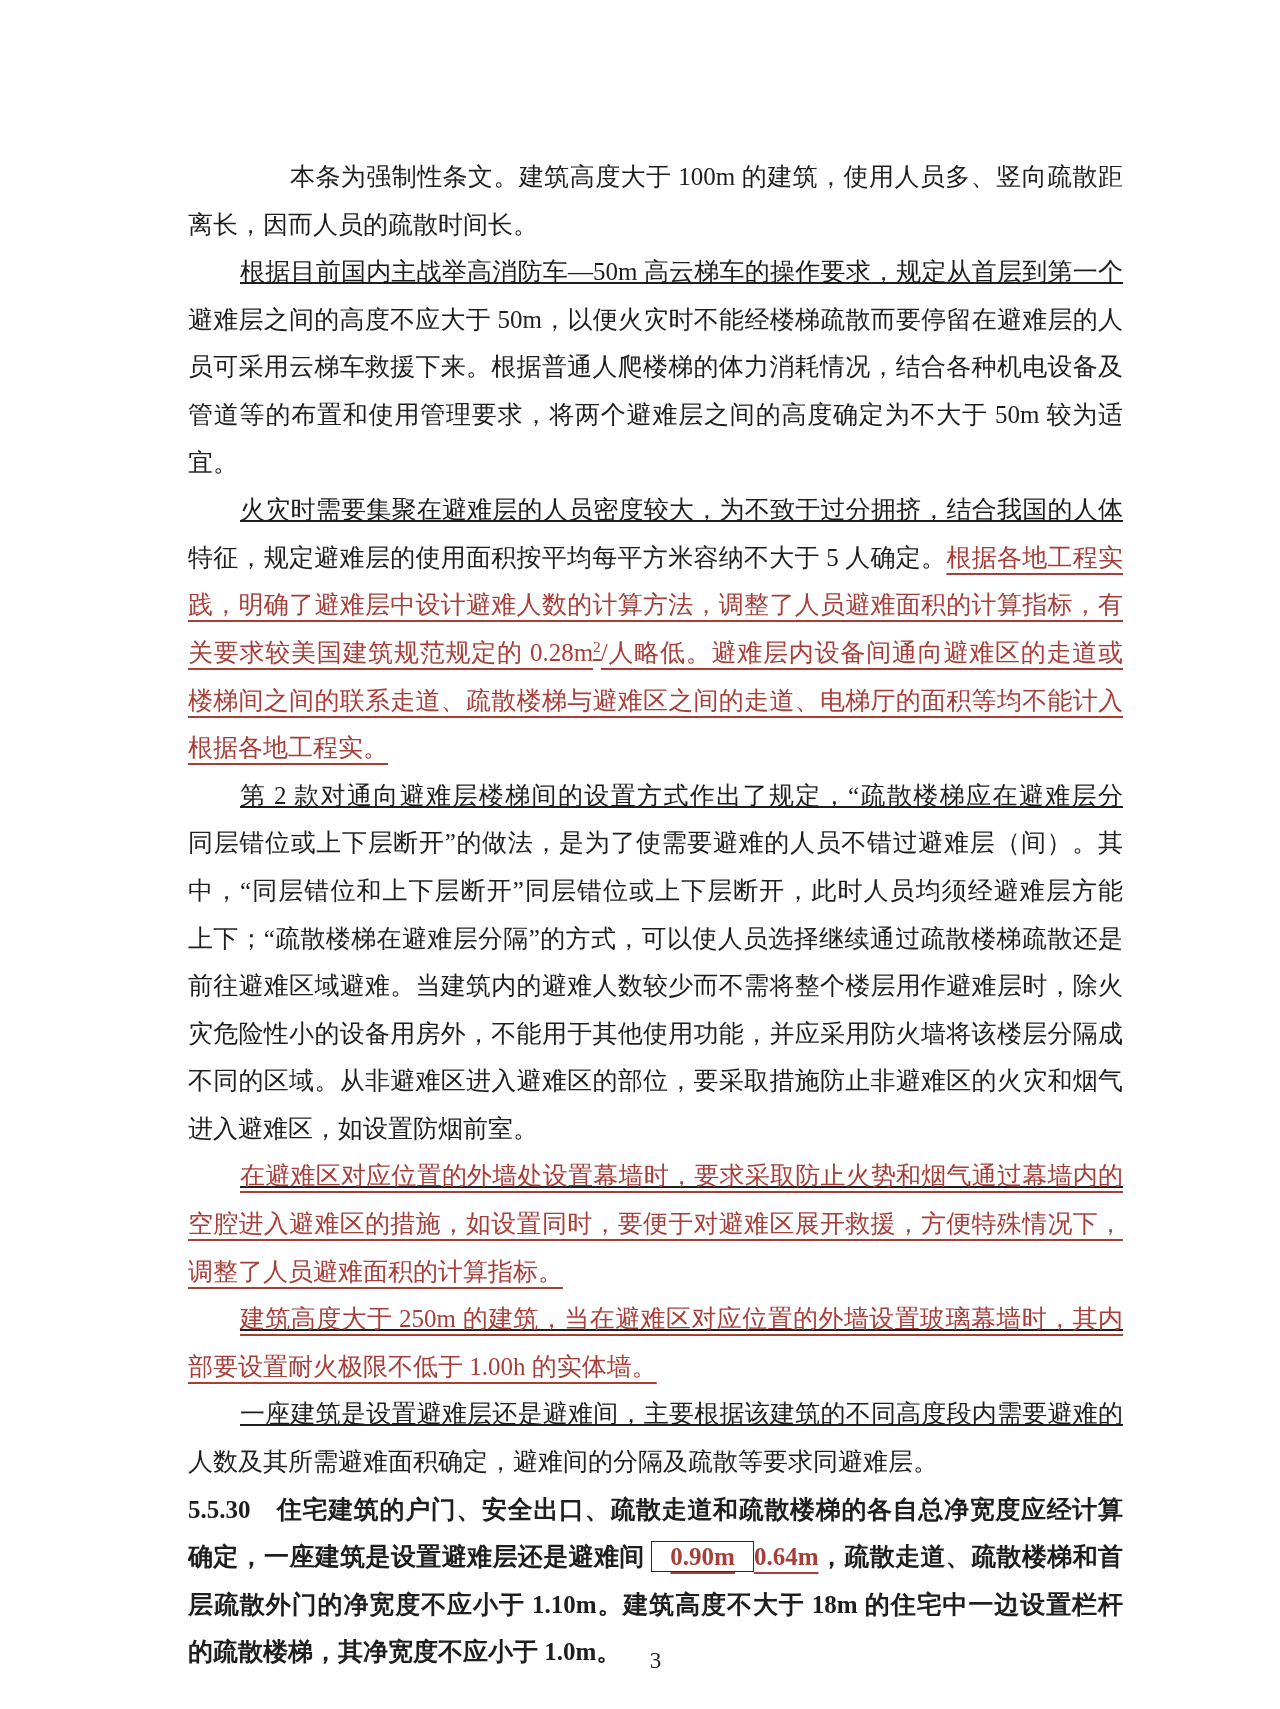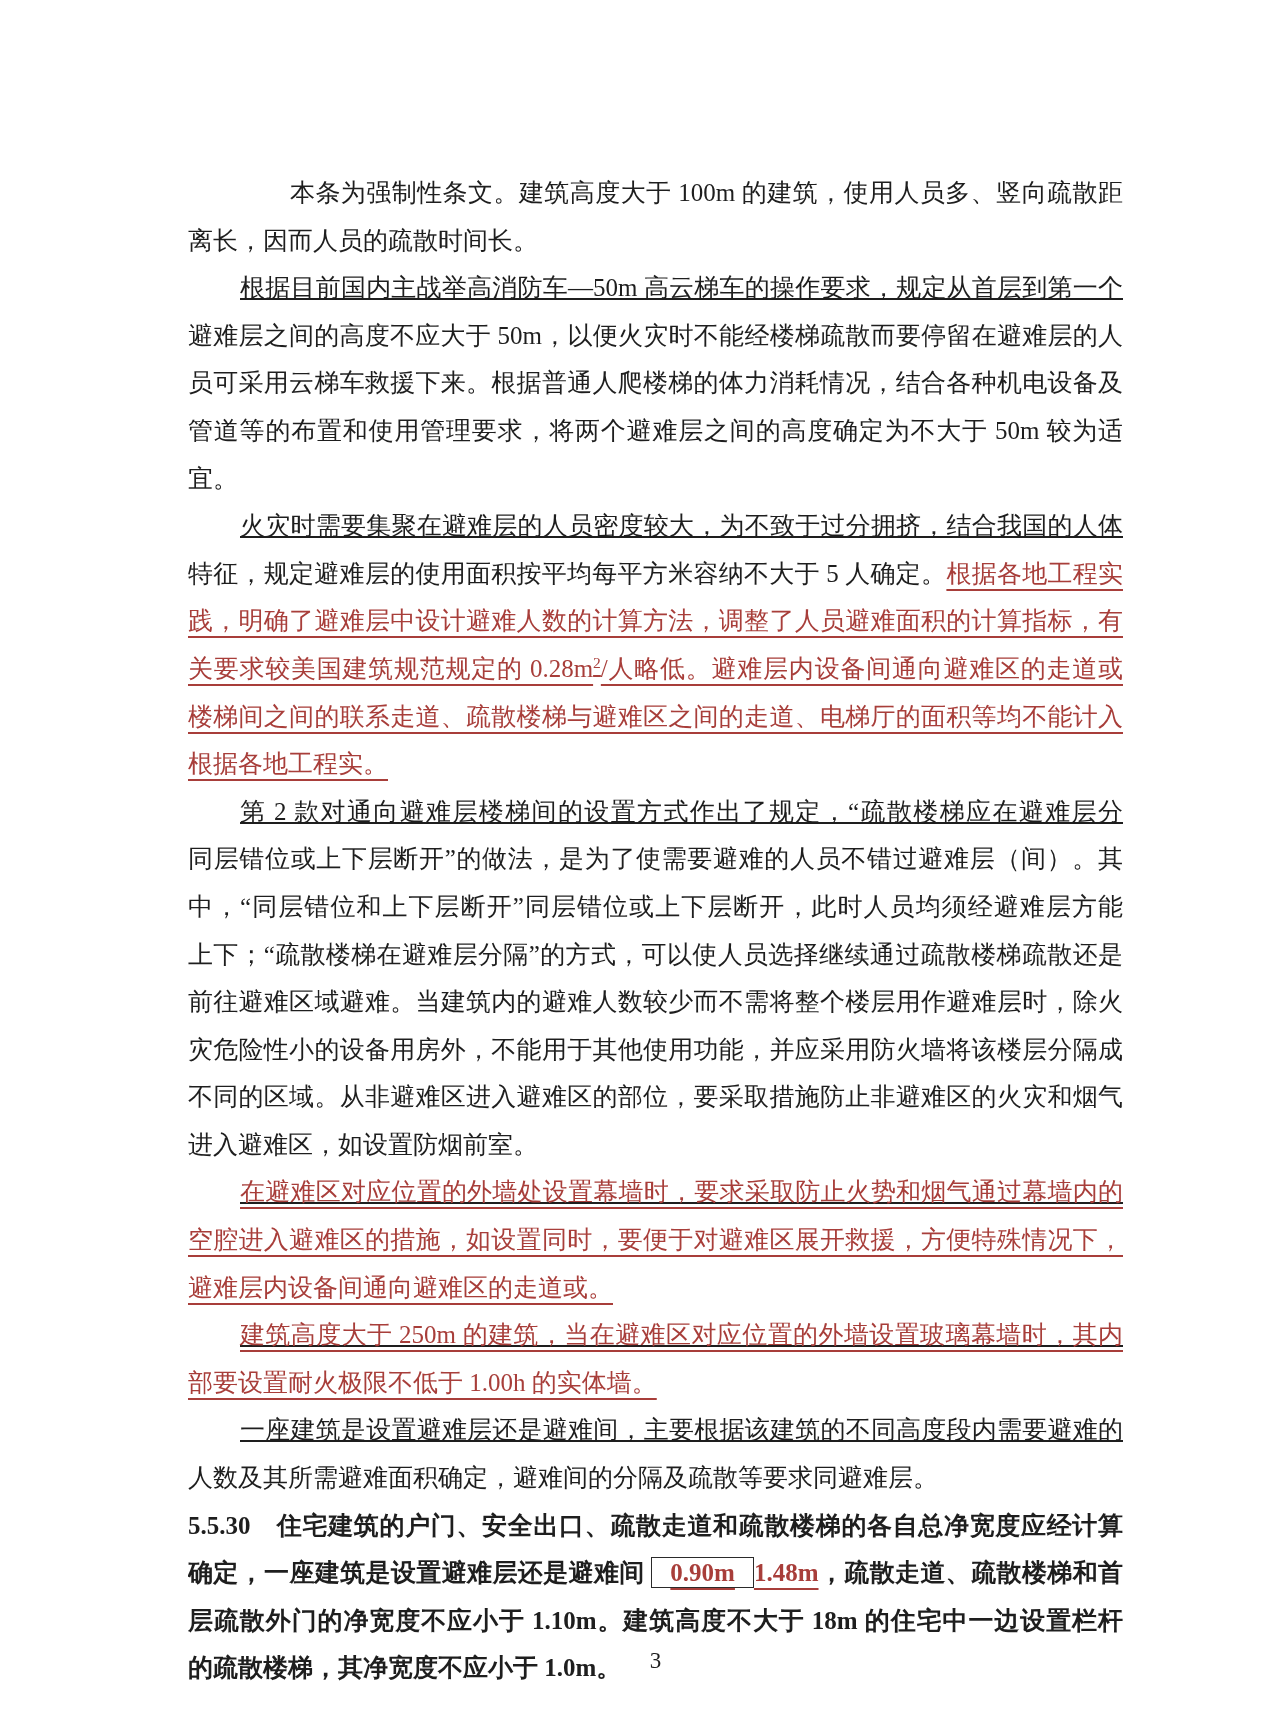--- a/index.html
+++ b/index.html
@@ -6,21 +6,21 @@
   .page {
     position:relative;
     width:1280px; height:1709px;
     background:#ffffff;
     font-family:"Liberation Serif","DejaVu Serif",serif;
     color:var(--ink,#1e1e1e);
     overflow:hidden;
   }
   .content {
     position:absolute;
-    left:188px; top:169px;
+    left:188px; top:153px;
     width:935px;
   }
   .line {
     font-size:25px;
     line-height:47.6px;
     height:47.6px;
     text-align:justify;
     text-align-last:justify;
     text-justify:inter-character;
     overflow:hidden;
@@ -79,24 +79,24 @@
       <div class="line ind2"><span class="seg">第 2 款对通向避难层楼梯间的设置方式作出了规定，“疏散楼梯应在避难层分隔、</span></div>
       <div class="line"><span class="seg">同层错位或上下层断开”的做法，是为了使需要避难的人员不错过避难层（间）。其</span></div>
       <div class="line"><span class="seg">中，“同层错位和上下层断开”同层错位或上下层断开，此时人员均须经避难层方能</span></div>
       <div class="line"><span class="seg">上下；“疏散楼梯在避难层分隔”的方式，可以使人员选择继续通过疏散楼梯疏散还是</span></div>
       <div class="line"><span class="seg">前往避难区域避难。当建筑内的避难人数较少而不需将整个楼层用作避难层时，除火</span></div>
       <div class="line"><span class="seg">灾危险性小的设备用房外，不能用于其他使用功能，并应采用防火墙将该楼层分隔成</span></div>
       <div class="line"><span class="seg">不同的区域。从非避难区进入避难区的部位，要采取措施防止非避难区的火灾和烟气</span></div>
       <div class="line end"><span class="seg">进入避难区，如设置防烟前室。</span></div>
       <div class="line ind2"><span class="seg red u">在避难区对应位置的外墙处设置幕墙时，要求采取防止火势和烟气通过幕墙内的</span></div>
       <div class="line"><span class="seg red u">空腔进入避难区的措施，如设置同时，要便于对避难区展开救援，方便特殊情况下，</span></div>
-      <div class="line end"><span class="seg red u">避难层内设备间通向避难区的走道或。</span></div>
+      <div class="line end"><span class="seg red u">调整了人员避难面积的计算指标。</span></div>
       <div class="line ind2"><span class="seg red u">建筑高度大于 250m 的建筑，当在避难区对应位置的外墙设置玻璃幕墙时，其内</span></div>
       <div class="line end"><span class="seg red u">部要设置耐火极限不低于 1.00h 的实体墙。</span></div>
       <div class="line ind2"><span class="seg">一座建筑是设置避难层还是避难间，主要根据该建筑的不同高度段内需要避难的</span></div>
       <div class="line end"><span class="seg">人数及其所需避难面积确定，避难间的分隔及疏散等要求同避难层。</span></div>
       <div class="line bold"><span class="seg">5.5.30　住宅建筑的户门、安全出口、疏散走道和疏散楼梯的各自总净宽度应经计算</span></div>
-      <div class="line bold"><span class="seg">确定，一座建筑是设置避难层还是避难间 </span><span class="seg red u box">0.90m</span><span class="seg red u">1.48m</span><span class="seg">，疏散走道、疏散楼梯和首</span></div>
+      <div class="line bold"><span class="seg">确定，一座建筑是设置避难层还是避难间 </span><span class="seg red u box">0.90m</span><span class="seg red u">0.64m</span><span class="seg">，疏散走道、疏散楼梯和首</span></div>
       <div class="line bold"><span class="seg">层疏散外门的净宽度不应小于 1.10m。建筑高度不大于 18m 的住宅中一边设置栏杆</span></div>
       <div class="line bold end"><span class="seg">的疏散楼梯，其净宽度不应小于 1.0m。</span></div>
     </div>
   <div class="pageno">3</div>
 </div>
 
 </body></html>

